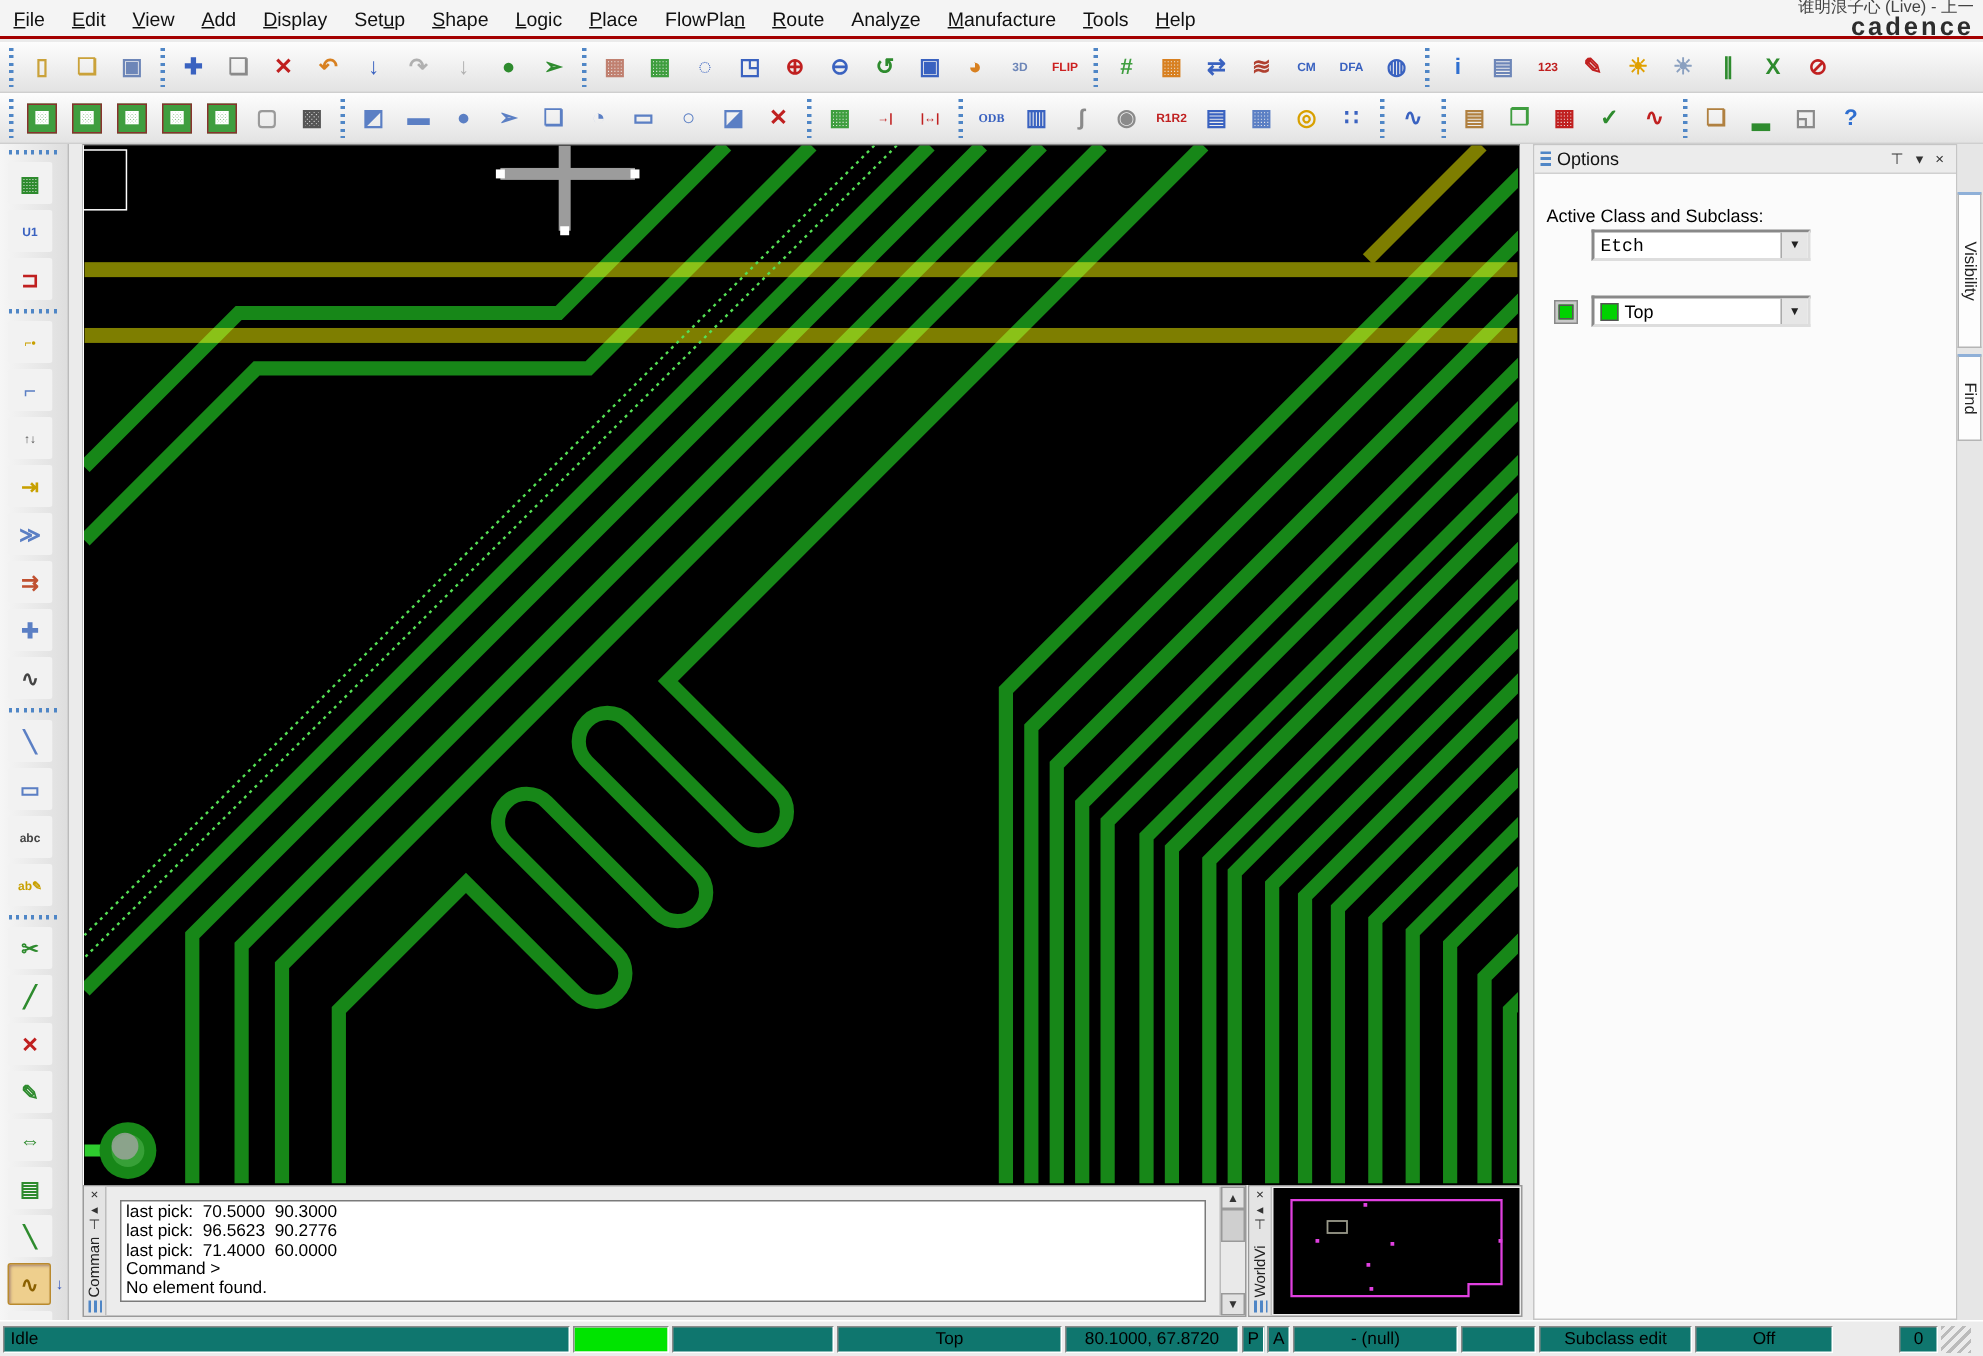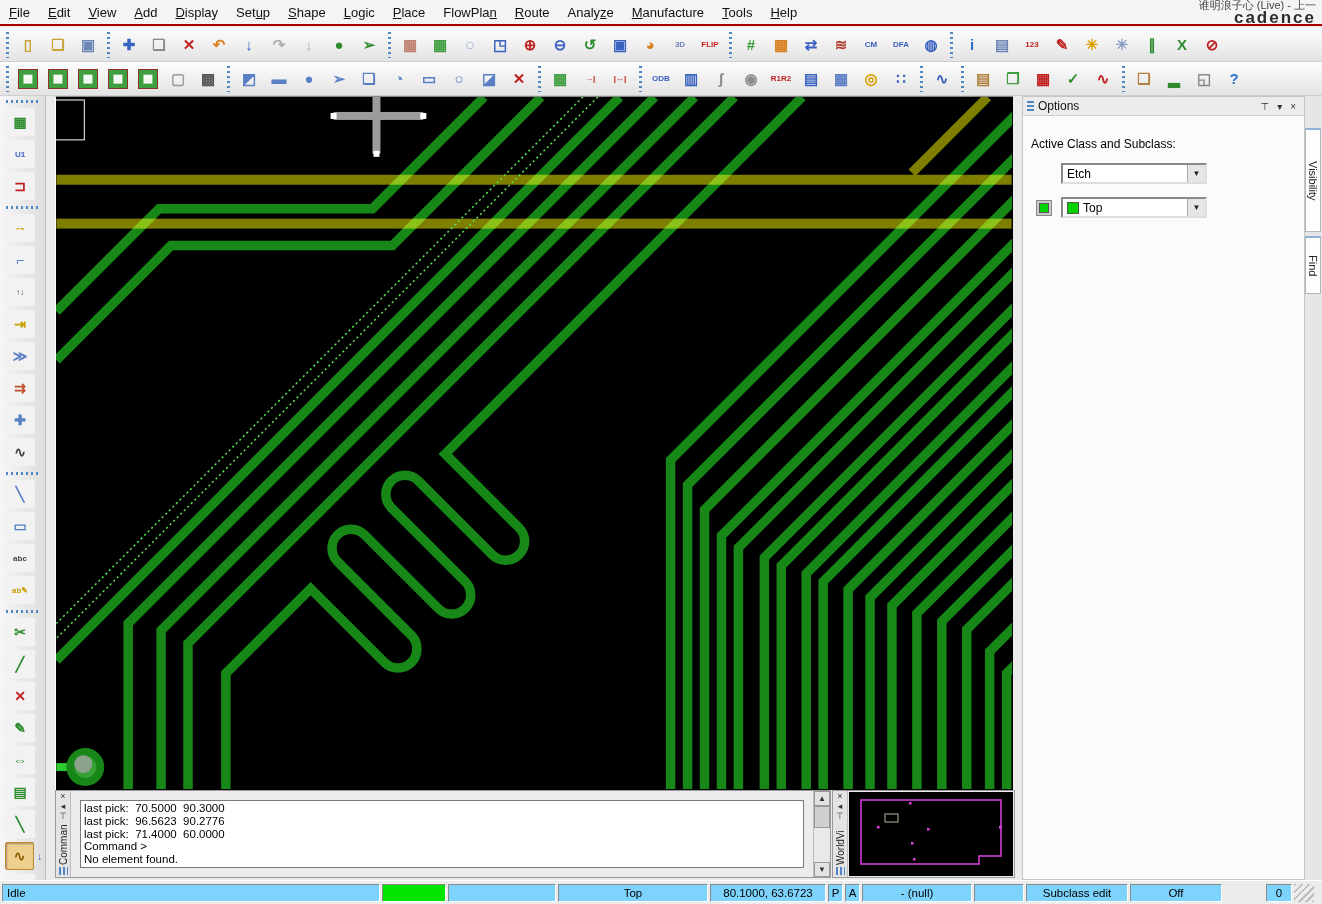--- a/index.html
+++ b/index.html
@@ -96,21 +96,21 @@
 
   
   #tabstrip { position:absolute; left:1305px; top:96px; width:17px; height:784px; background:#e6e6e6; }
   .rtab { position:absolute; left:0; width:16px; background:#fdfdfd; border:1px solid #b5b5b5;
     border-top:2px solid #8fb0d8; display:flex; align-items:center; justify-content:center; cursor:pointer; }
   .rtab span { writing-mode:vertical-rl; font-size:11px; color:#222; padding:6px 0; }
 
   
   #statusbar { position:absolute; left:0; top:880px; width:1322px; height:24px;
     background:#ececec; border-top:1px solid #fff; display:flex; align-items:center; padding:0 2px; gap:2px; }
-  .sb-box { height:18px; border:1px solid; border-color:#8a8a8a #fff #fff #8a8a8a; background:#7dd3fc;
+  .sb-box { height:18px; border:1px solid; border-color:#8a8a8a #fff #fff #8a8a8a; background:#0f766e;
     font-size:11.5px; color:#000; display:flex; align-items:center; justify-content:center; overflow:hidden; }
   .sb-box.left { justify-content:flex-start; padding-left:4px; }
   .sb-progress-fill { width:100%; height:100%; background:#00e400; }
   .sb-grip { height:18px; background:repeating-linear-gradient(135deg,#bbb 0 2px,transparent 2px 5px); border:none; }
 </style>
 </head>
 <body>
 
 <div id="app">
 
@@ -319,21 +319,21 @@
         <span class="tb-glyph" style="color: rgb(63, 158, 63);">▦</span>
       </div>
       <div class="tb-btn">
         <span class="tb-glyph txt" style="color: rgb(192, 32, 32);">→|</span>
       </div>
       <div class="tb-btn">
         <span class="tb-glyph txt" style="color: rgb(192, 32, 32);">|↔|</span>
       </div>
       <div class="tb-sep"></div>
       <div class="tb-btn">
-        <span class="tb-glyph txt" style="color: rgb(58, 98, 192);">ODB</span>
+        <span class="tb-glyph txt" style="color: rgb(58, 98, 192); font-family: Liberation Serif, serif;">ODB</span>
       </div>
       <div class="tb-btn">
         <span class="tb-glyph" style="color: rgb(58, 98, 192);">▥</span>
       </div>
       <div class="tb-btn">
         <span class="tb-glyph" style="color: rgb(138, 138, 138);">ʃ</span>
       </div>
       <div class="tb-btn">
         <span class="tb-glyph" style="color: rgb(138, 138, 138);">◉</span>
       </div>
@@ -608,21 +608,21 @@
 
   <div id="options">
     <div id="options-title">
       <div class="dots"></div>
       <div class="t">Options</div>
       <div class="b">⊤</div>
       <div class="b">▾</div>
       <div class="b">×</div>
     </div>
     <div id="opt-label">Active Class and Subclass:</div>
-    <div class="combo" style="left:38px; top:66px; width:146px;">
+    <div class="combo" style="left:38px; top:56px; width:146px;font-family:Liberation Mono, monospace;">
       <span class="val">Etch</span>
       <span class="arrow">▼</span>
     </div>
     <div id="layer-swatch-btn">
         <span class="swatch"></span>
       </div>
     <div class="combo" style="left:38px; top:100px; width:146px;">
       <span class="val">
           <span class="swatch"></span>
           <span>Top</span>
@@ -640,21 +640,21 @@
       </div>
   </div>
 
   <div id="statusbar">
       <div class="sb-box left" style="width: 378px;">Idle</div>
       <div class="sb-box" style="width: 64px;">
         <div class="sb-progress-fill"></div>
       </div>
       <div class="sb-box" style="width: 108px;"></div>
       <div class="sb-box" style="width: 150px;">Top</div>
-      <div class="sb-box" style="width: 116px;">80.1000, 63.6723</div>
+      <div class="sb-box" style="width: 116px;">80.1000, 67.8720</div>
       <div class="sb-box" style="width: 15px;">P</div>
       <div class="sb-box" style="width: 15px;">A</div>
       <div class="sb-box" style="width: 110px;">- (null)</div>
       <div class="sb-box" style="width: 50px;"></div>
       <div class="sb-box" style="width: 102px;">Subclass edit</div>
       <div class="sb-box" style="width: 92px;">Off</div>
       <div class="sb-box" style="width: 40px; background: rgb(255, 255, 0); margin-top: 48px;">DRC</div>
       <div class="sb-box" style="width: 26px;">0</div>
       <div class="sb-box sb-grip" style="width: 20px;"></div>
     </div>

